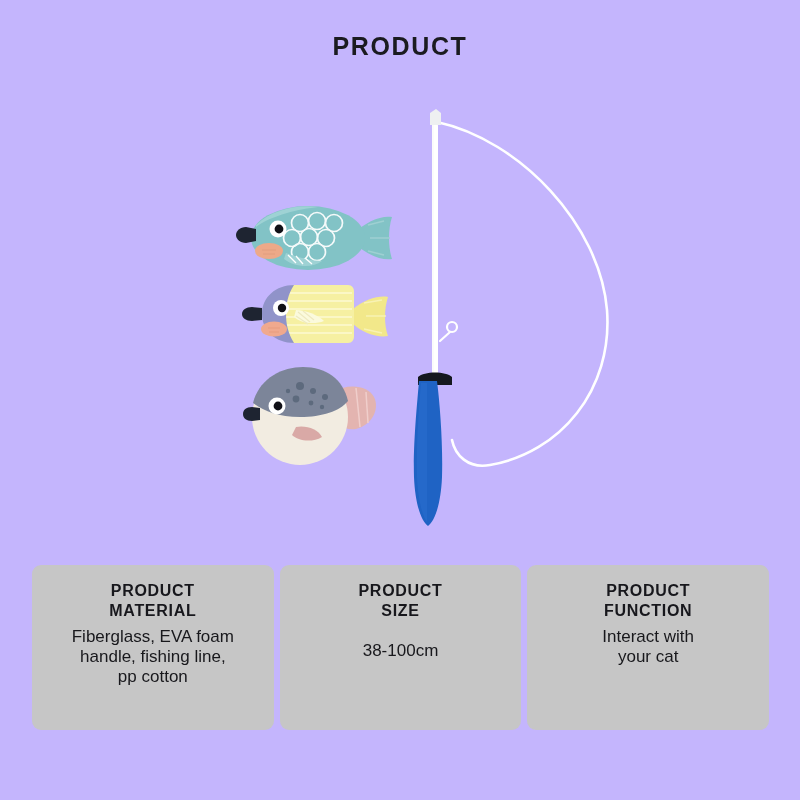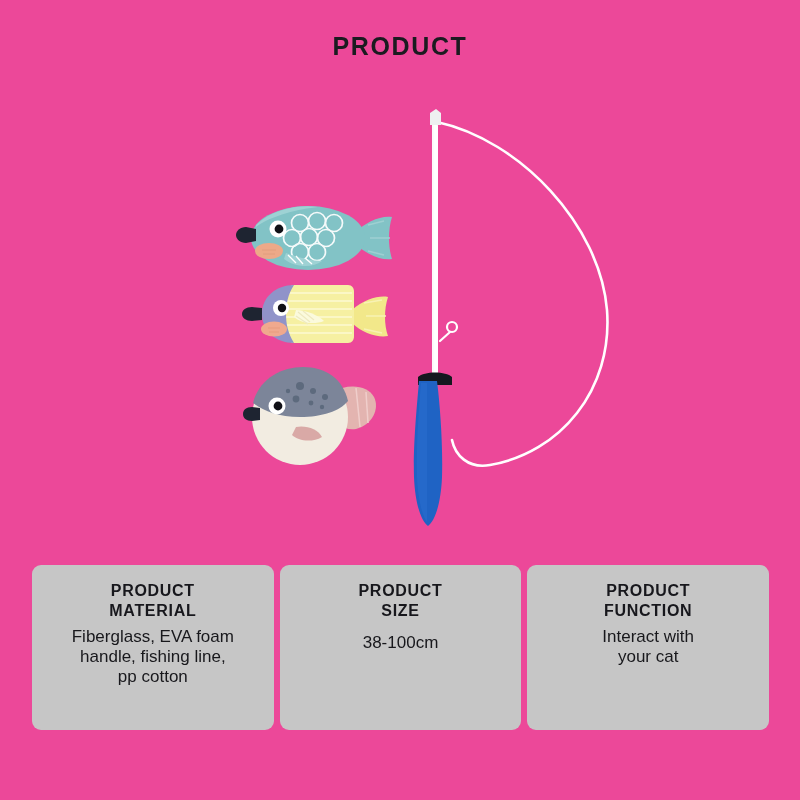--- a/index.html
+++ b/index.html
@@ -11,21 +11,21 @@
     height: 800px;
     background: #f5f5f5;
     font-family: "Liberation Sans", sans-serif;
     overflow: hidden;
     position: relative;
   }
   .page {
     position: relative;
     width: 800px;
     height: 800px;
-    background: #ec4899;
+    background: #c4b5fd;
   }
 
   
   .title-block {
     position: absolute;
     top: 32px;
     left: 0;
     width: 800px;
     text-align: center;
   }
@@ -79,21 +79,21 @@
     margin-bottom: 6px;
     white-space: pre-line;
   }
   .card-body {
     display: block;
     font-size: 17px;
     color: #18181c;
     line-height: 20px;
     white-space: pre-line;
   }
-  .card-2 .card-body { margin-top: 12px; }
+  .card-2 .card-body { margin-top: 20px; }
 </style>
 </head>
 <body>
 
 <div class="page">
 
   <div class="title-block">
     <span class="title-line">PRODUCT</span>
   </div>
 

